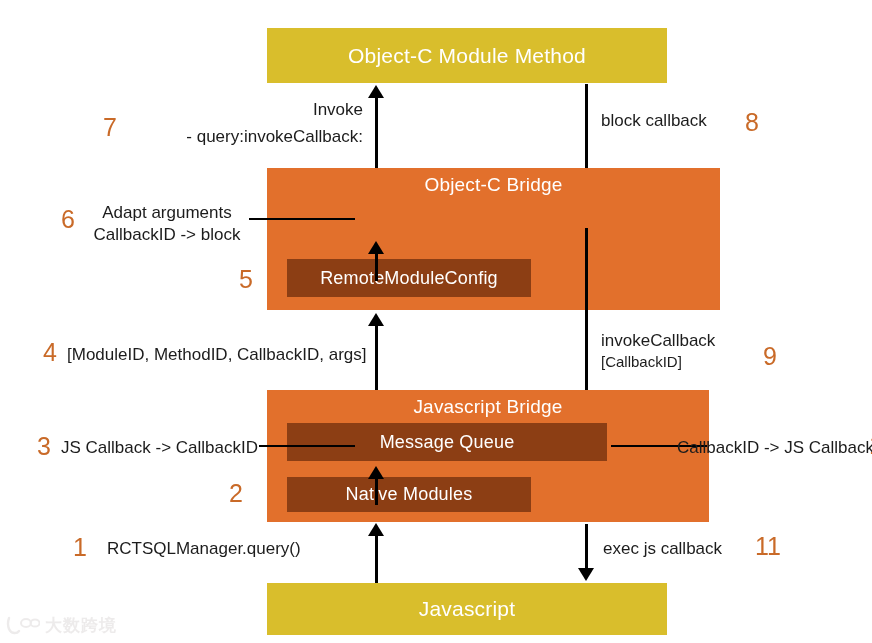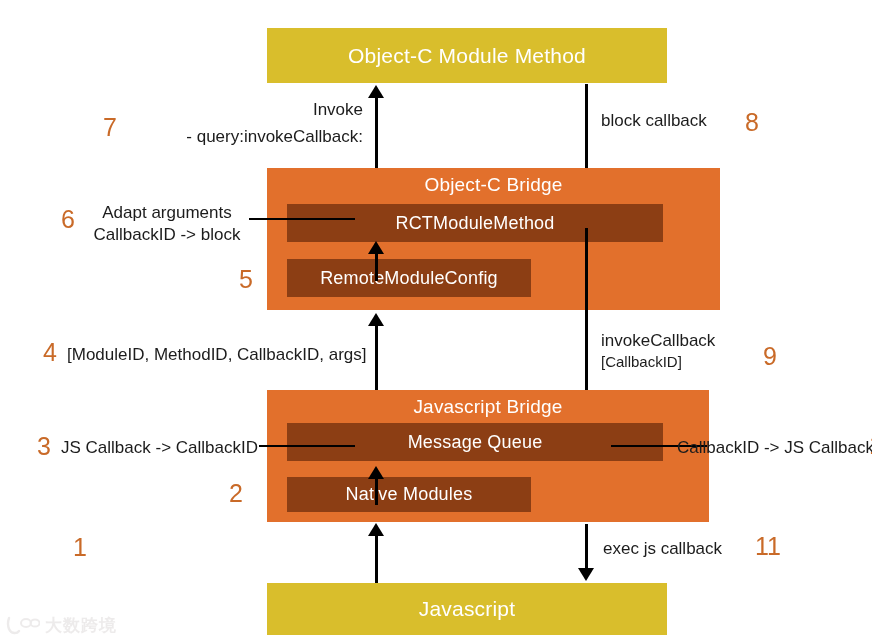--- a/index.html
+++ b/index.html
@@ -139,23 +139,20 @@
   <div class="abs note note-right" style="left:0px; top:126px; width:330px;">- query:invokeCallback:</div>
 
   <div class="vline abs" style="left:552px; top:84px; height:100px;"></div>
   <div class="arrow-down abs" style="left:545px; top:180px;"></div>
 
   <div class="abs note" style="left:568px; top:110px;">block callback</div>
   <div class="abs step-num" style="left:712px; top:110px;">8</div>
 
   <div class="abs block-orange" style="left:234px; top:168px; width:453px; height:142px;">
     <div class="bridge-title">Object-C Bridge</div>
-    <div class="bar-brown" style="left:20px; top:36px; width:376px; height:38px;">
-      <span>RCTModuleMethod</span>
-    </div>
     <div class="bar-brown" style="left:20px; top:91px; width:244px; height:38px;">
       <span>RemoteModuleConfig</span>
     </div>
   </div>
 
   <div class="hline abs" style="left:216px; top:218px; width:106px;"></div>
 
   <div class="abs step-num" style="left:28px; top:207px;">6</div>
   <div class="abs note note-center" style="left:58px; top:202px; width:152px;">Adapt arguments</div>
   <div class="abs note note-center" style="left:50px; top:224px; width:168px;">CallbackID -&gt; block</div>
@@ -173,21 +170,21 @@
 
   <div class="vline abs" style="left:552px; top:228px; height:176px;"></div>
   <div class="arrow-down abs" style="left:545px; top:400px;"></div>
 
   <div class="abs note" style="left:568px; top:330px;">invokeCallback</div>
   <div class="abs note-sm" style="left:568px; top:353px;">[CallbackID]</div>
   <div class="abs step-num" style="left:730px; top:344px;">9</div>
 
   <div class="abs block-orange" style="left:234px; top:390px; width:395px; height:132px;padding-left:47px;">
     <div class="bridge-title">Javascript Bridge</div>
-    <div class="bar-brown" style="left:20px; top:33px; width:376px; height:38px;">
+    <div class="bar-brown" style="left:20px; top:33px; width:320px; height:38px;">
       <span>Message Queue</span>
     </div>
     <div class="bar-brown" style="left:20px; top:87px; width:244px; height:35px;">
       <span>Native Modules</span>
     </div>
   </div>
 
   <div class="hline abs" style="left:226px; top:445px; width:96px;"></div>
 
   <div class="hline abs" style="left:578px; top:445px; width:96px;"></div>
@@ -200,20 +197,21 @@
 
   <div class="vline abs" style="left:342px; top:478px; height:27px;"></div>
   <div class="arrow-up abs" style="left:335px; top:466px;"></div>
 
   <div class="abs step-num" style="left:196px; top:481px;">2</div>
 
   <div class="vline abs" style="left:342px; top:535px; height:48px;"></div>
   <div class="arrow-up abs" style="left:335px; top:523px;"></div>
 
   <div class="abs step-num" style="left:40px; top:535px;">1</div>
+  <div class="abs note" style="left:74px; top:538px;">RCTSQLManager.query()</div>
 
   <div class="vline abs" style="left:552px; top:524px; height:48px;"></div>
   <div class="arrow-down abs" style="left:545px; top:568px;"></div>
 
   <div class="abs note" style="left:570px; top:538px;">exec js callback</div>
   <div class="abs step-num" style="left:722px; top:534px;">11</div>
 
   <div class="abs block-yellow" style="left:234px; top:583px; width:400px; height:52px;">
     <span>Javascript</span>
   </div>

